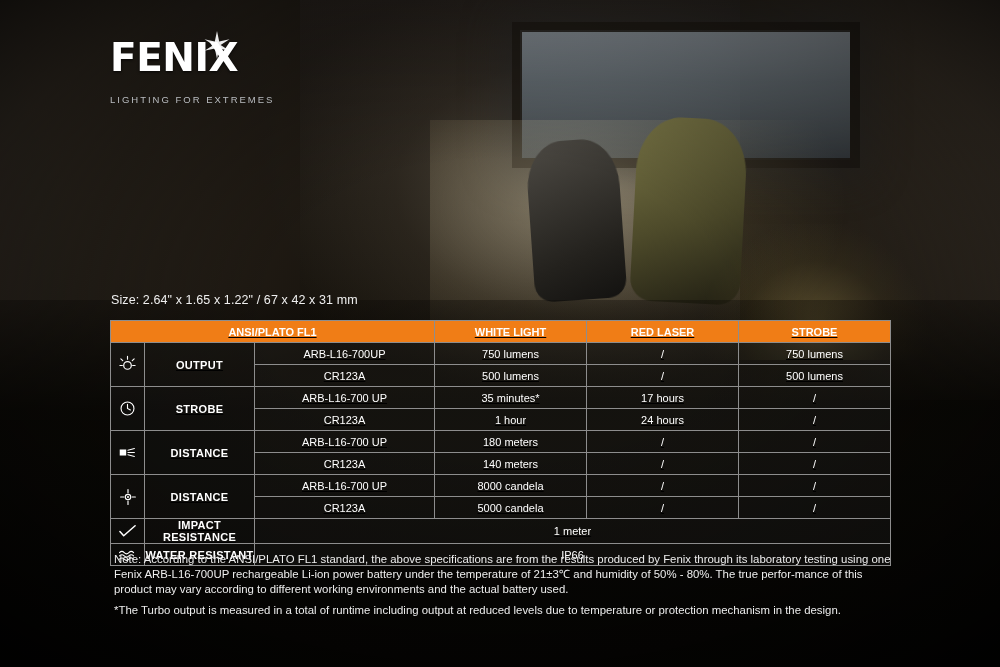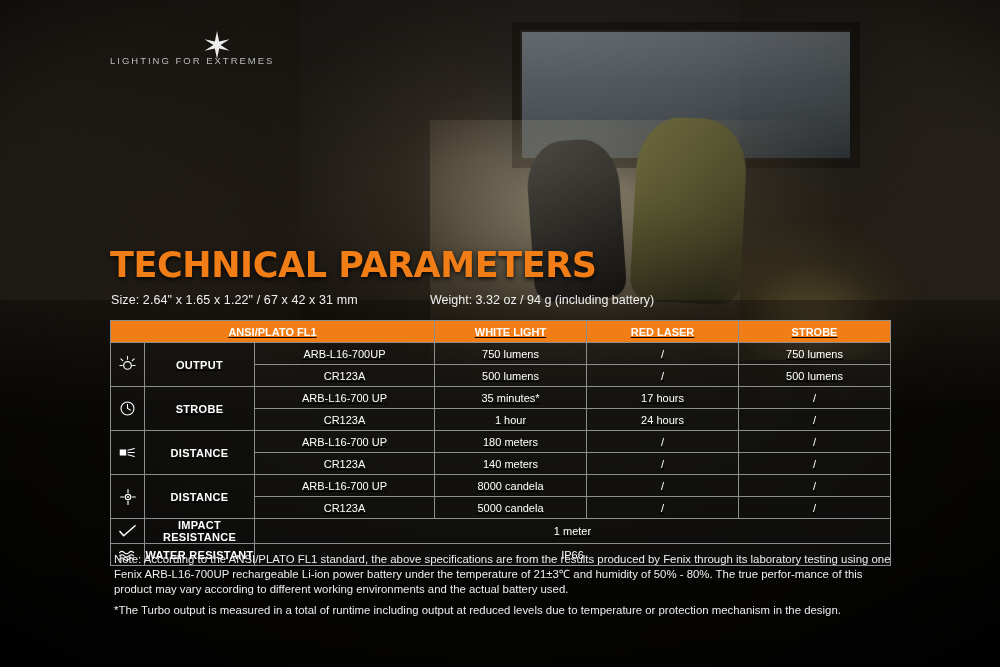--- a/index.html
+++ b/index.html
@@ -258,30 +258,29 @@
     <div class="bg-beam"></div>
     <div class="bg-figure fig1"></div>
     <div class="bg-figure fig2"></div>
     <div class="bg-grass"></div>
     <div class="bg-ground"></div>
     <div class="bg-bottom-fade"></div>
     <div class="bg-vignette"></div>
   </div>
 
   <div class="logo-block">
+    <div class="logo-word">FENIX</div>
     <svg class="logo-star" viewBox="0 0 30 30">
       <path d="M15 1 L17.2 11.4 L27.5 9.2 L18.6 15 L27.5 20.8 L17.2 18.6 L15 29 L12.8 18.6 L2.5 20.8 L11.4 15 L2.5 9.2 L12.8 11.4 Z" fill="#ffffff" opacity="0.92"></path>
     </svg>
     <div class="logo-sub">LIGHTING FOR EXTREMES</div>
   </div>
 
-  <div class="title">TECHNICAL PARAMETERS</div>
 
   <div class="meta-line">Size: 2.64" x 1.65 x 1.22" / 67 x 42 x 31 mm</div>
-  <div class="meta-weight">Weight: 3.32 oz / 94 g (including battery)</div>
 
   <div class="table-wrap">
     <table class="spec">
       <colgroup>
         <col class="col-icon">
         <col class="col-label">
         <col class="col-batt">
         <col class="col-data">
         <col class="col-data">
         <col class="col-data">

